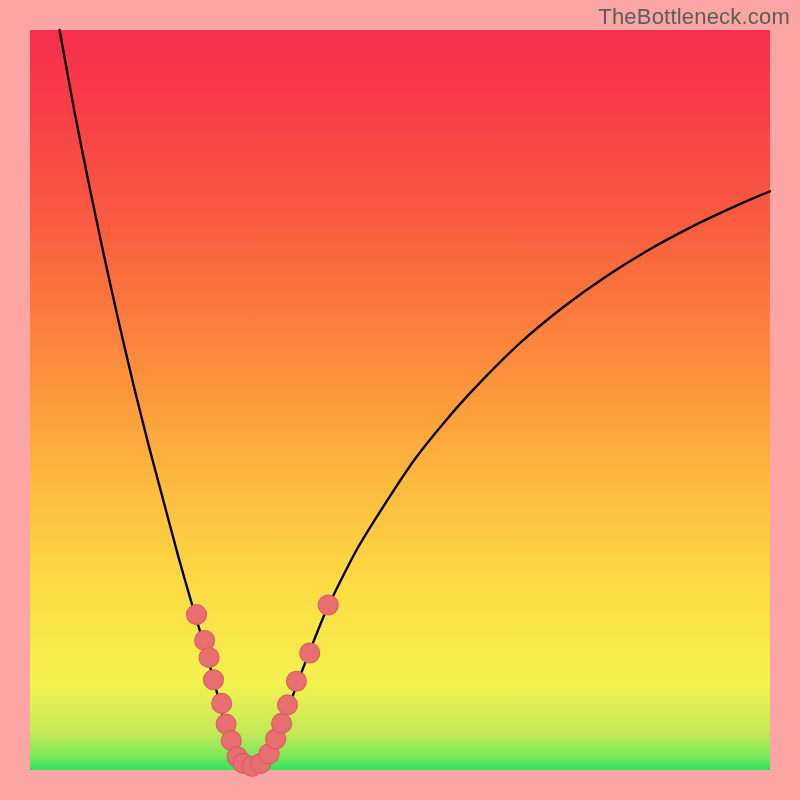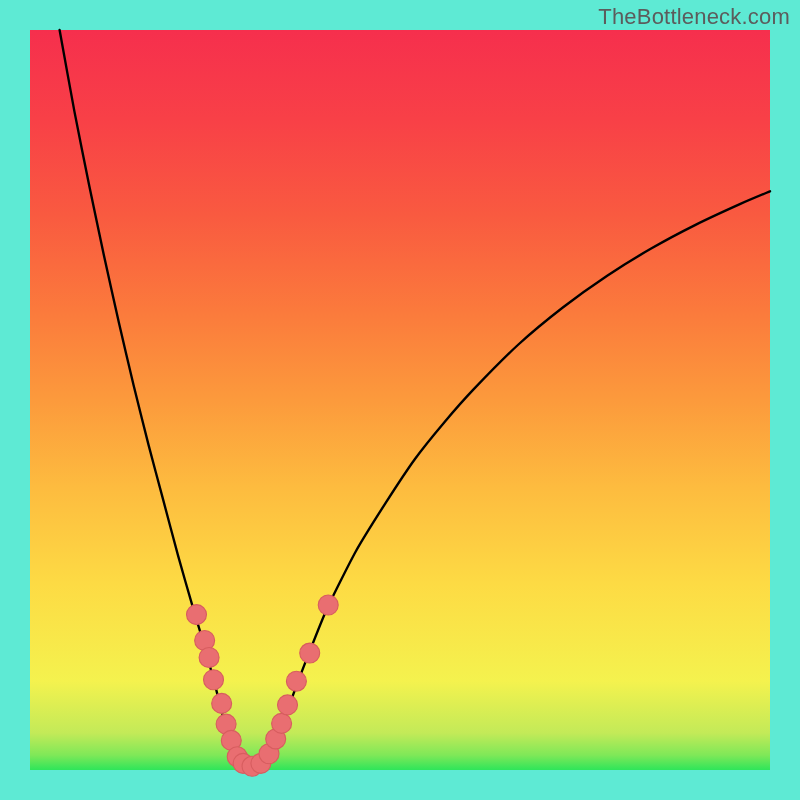--- a/index.html
+++ b/index.html
@@ -8,21 +8,21 @@
     width: 800px;
     height: 800px;
     overflow: hidden;
     background: #000;
     font-family: Arial, Helvetica, sans-serif;
   }
   .frame {
     position: relative;
     width: 800px;
     height: 800px;
-    background: #5eead4;
+    background: #fca5a5;
   }
   .plot-area {
     position: absolute;
     left: 30px;
     top: 30px;
     width: 740px;
     height: 740px;
     background: linear-gradient(to top,
       #2ee55a 0%,
       #7fe858 2%,

